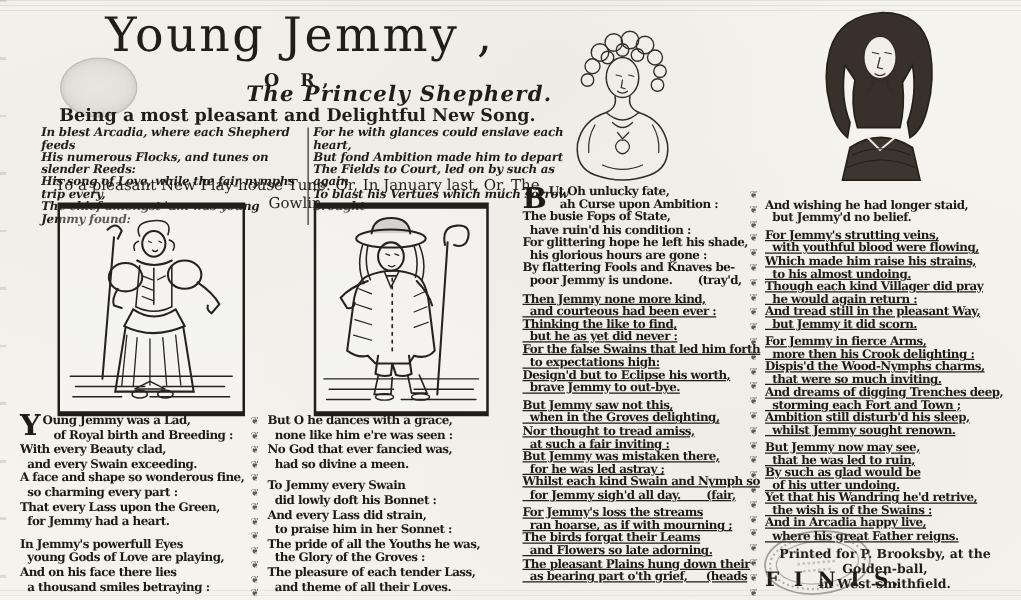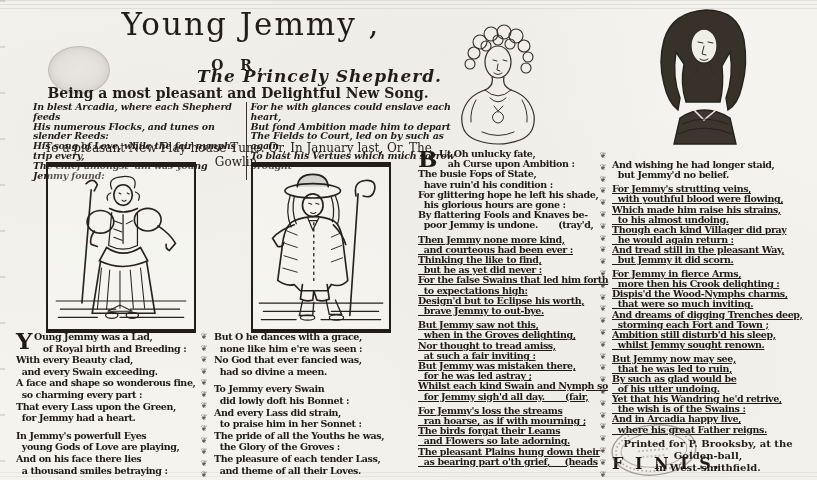--- a/index.html
+++ b/index.html
@@ -13,22 +13,22 @@
     font-family:"DejaVu Serif", serif;color:#211d18;
   }
   .scan-strip{position:absolute;left:0;width:100%;pointer-events:none;
     background:repeating-linear-gradient(180deg, rgba(110,108,100,.14) 0 1px, transparent 1px 4px);}
   .scan-strip.top{top:0;height:9px;}
   .scan-strip.bottom{bottom:0;height:8px;opacity:.7;}
   .edge-marks{position:absolute;left:0;top:0;width:5px;height:100%;
     background:repeating-linear-gradient(180deg, rgba(40,36,30,.25) 0 2px, transparent 2px 46px);opacity:.5;}
 
   
-  .title{position:absolute;left:49px;top:6px;width:404px;text-align:center;
-    font-size:31px;letter-spacing:2px;font-weight:500;white-space:nowrap;}
+  .title{position:absolute;left:38px;top:6px;width:404px;text-align:center;
+    font-size:38px;letter-spacing:2px;font-weight:500;white-space:nowrap;}
   .or-label{position:absolute;left:38px;top:57px;width:404px;text-align:center;
     font-size:14px;letter-spacing:6px;font-weight:bold;}
   .subtitle{position:absolute;left:38px;top:66px;width:404px;text-align:right;
     font-size:17px;font-style:italic;font-weight:bold;letter-spacing:1px;}
   .tagline{position:absolute;left:28px;top:85px;width:420px;text-align:center;
     font-size:14px;font-weight:bold;}
   .epigraph{position:absolute;left:14px;top:102px;width:430px;display:flex;
     font-size:9.5px;font-style:italic;font-weight:bold;letter-spacing:-.2px;line-height:9.8px;margin-left:19px;}
   .epigraph .ep-col{width:50%;}
   .epigraph .ep-col.right{border-left:1px solid #3a342c;padding-left:4px;}

